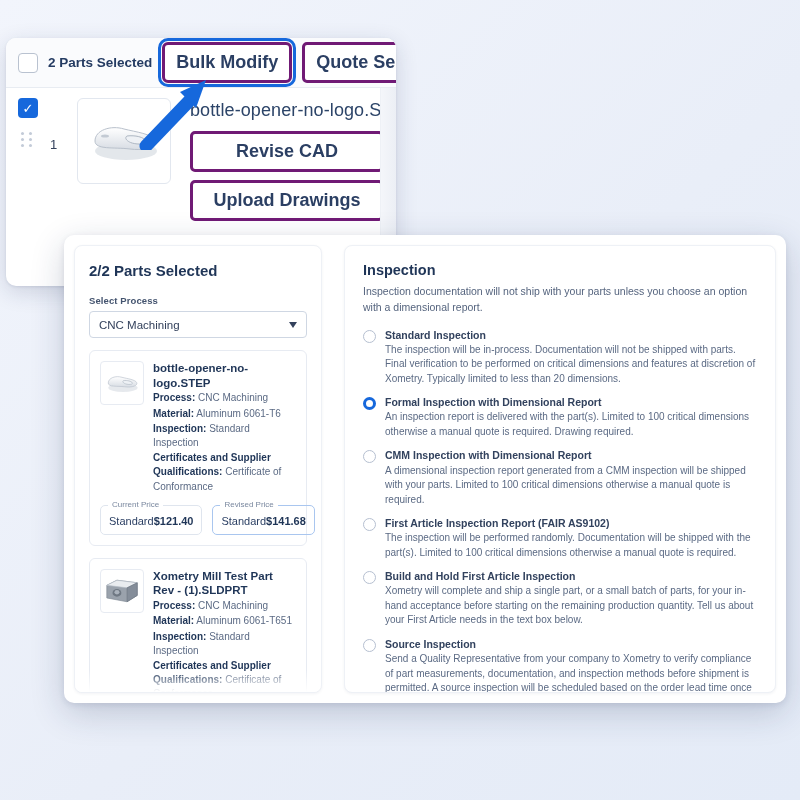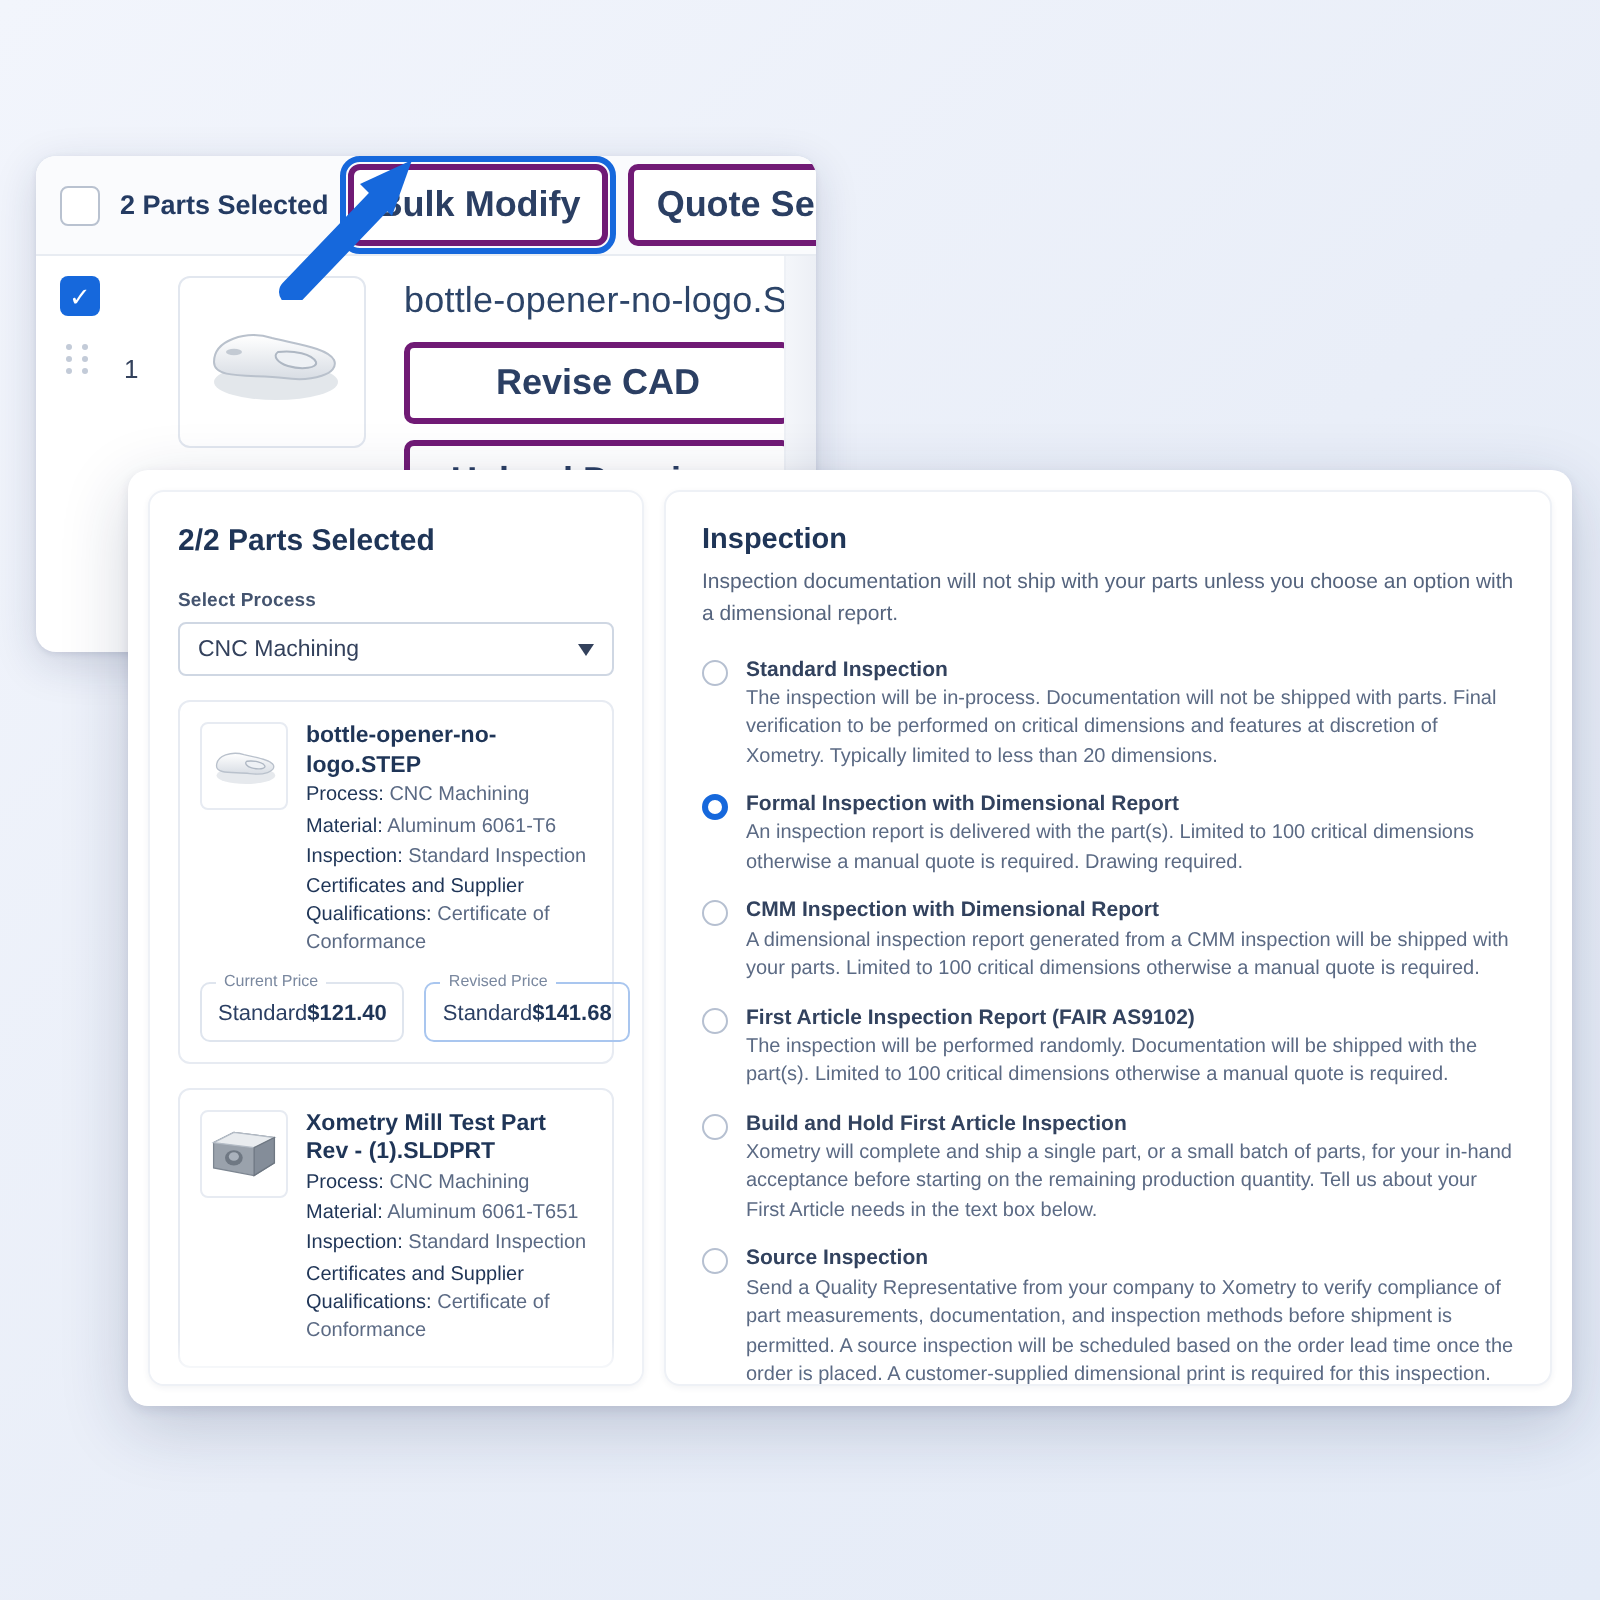--- a/index.html
+++ b/index.html
@@ -12,27 +12,26 @@
   }
   #stage {
     position: relative;
     width: 800px; height: 800px;
     background: linear-gradient(135deg,#f2f5fc 0%,#e9eef8 55%,#e4ebf7 100%);
   }
 
   
   #top-card {
     position: absolute;
-    left: 18px; top: 38px;
+    left: 6px; top: 38px;
     width: 390px; height: 248px;
     background: #ffffff;
     border-radius: 10px;
     box-shadow: 0 6px 22px rgba(25,40,80,.16), 0 1px 3px rgba(25,40,80,.10);
     overflow: hidden;
-    margin-top: 40px;
   }
   .tc-header {
     height: 50px;
     display: flex; align-items: center;
     padding: 0 12px;
     gap: 10px;
     border-bottom: 1px solid #e8ecf2;
     background: #fafbfd;
   }
   .tc-check {
@@ -178,21 +177,21 @@
   .pc-top { display: flex; gap: 9px; }
   .pc-thumb {
     width: 44px; height: 44px; flex: none;
     border: 1px solid #e7ebf2; border-radius: 4px;
     background: #fff;
     display: flex; align-items: center; justify-content: center;
   }
   .pc-info { min-width: 0; }
   .pc-name { font-size: 11.5px; font-weight: 700; color: #1f3557; line-height: 1.28; }
   .pc-line { font-size: 10px; color: #5b6a84; line-height: 1.42; margin-top: 1px; }
-  .pc-line b { color: #1f3557; font-weight: 400; text-align: center; }
+  .pc-line b { color: #1f3557; font-weight: 700; text-align: center; }
   .pc-prices { display: flex; gap: 10px; margin-top: 11px; }
   .price-box {
     flex: 1;
     border: 1px solid #dfe5ee; border-radius: 5px;
     padding: 9px 8px 7px 8px;
     position: relative;
   }
   .price-box.revised { border-color: #a9c6ef; }
   .price-legend {
     position: absolute; top: -6px; left: 7px;
@@ -206,20 +205,21 @@
     position: absolute; left: 0; right: 0; bottom: 0; height: 22px;
     background: linear-gradient(to bottom, rgba(255,255,255,0), #fff);
   }
 
   
   #right-panel {
     flex: 1;
     padding: 16px 18px 12px 18px;
     display: flex; flex-direction: column;
     overflow: hidden;
+    margin-left: 12px;
   }
   .rp-title { font-size: 14.5px; font-weight: 700; color: #1f3557; }
   .rp-sub { font-size: 10.5px; color: #55647e; line-height: 1.5; margin-top: 6px; max-width: 420px; }
   .opt-list { margin-top: 12px; flex: 1; }
   .opt {
     display: flex; gap: 9px;
     margin-bottom: 9px;
   }
   .radio {
     width: 13px; height: 13px; flex: none;

